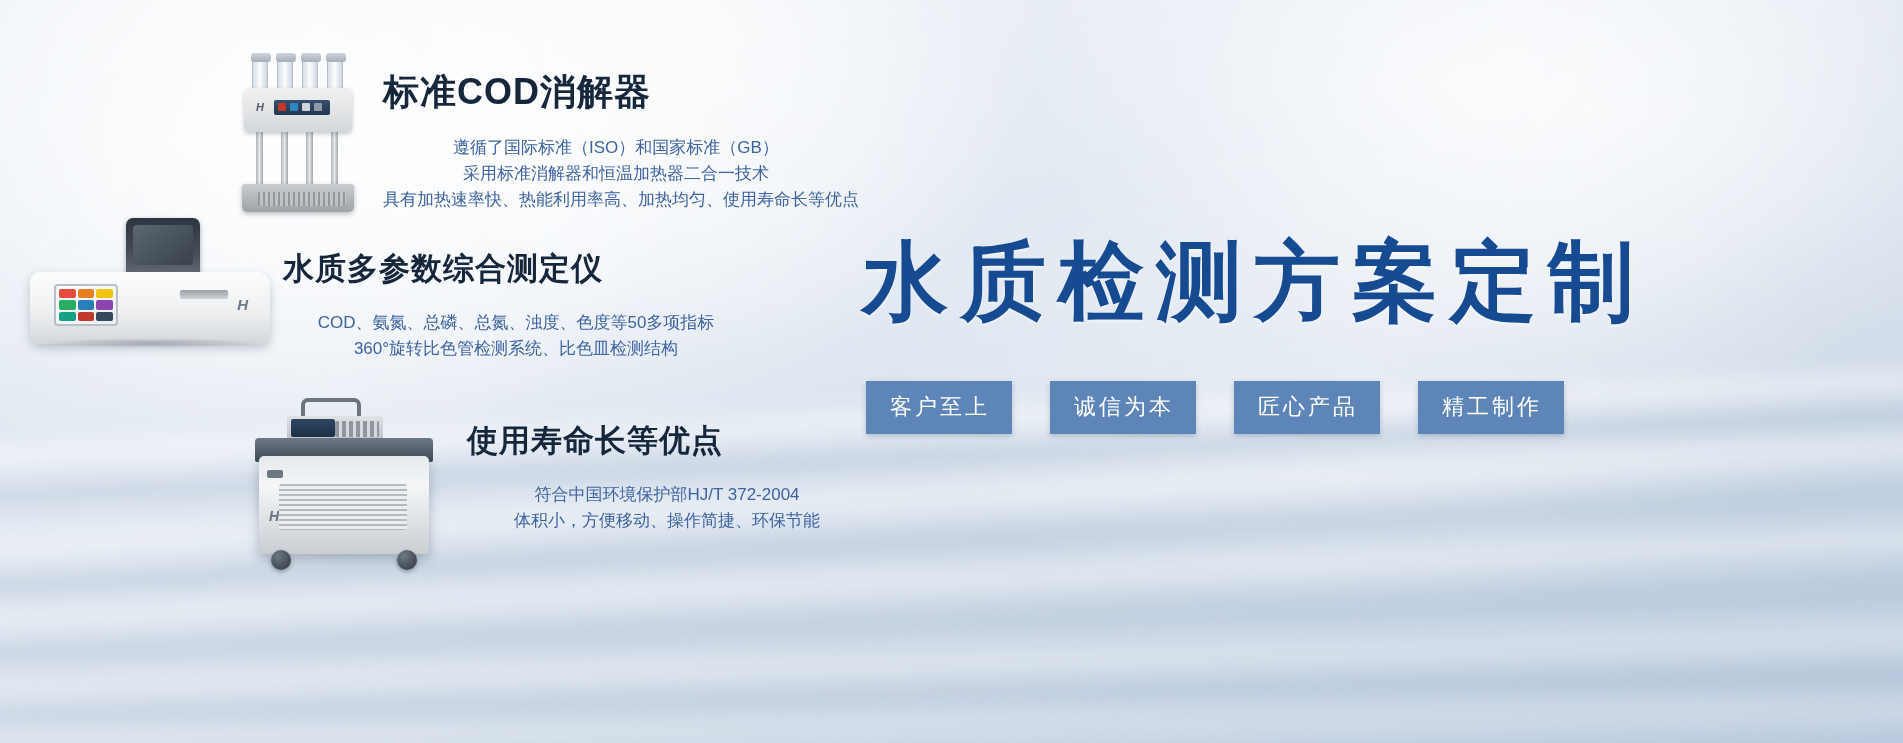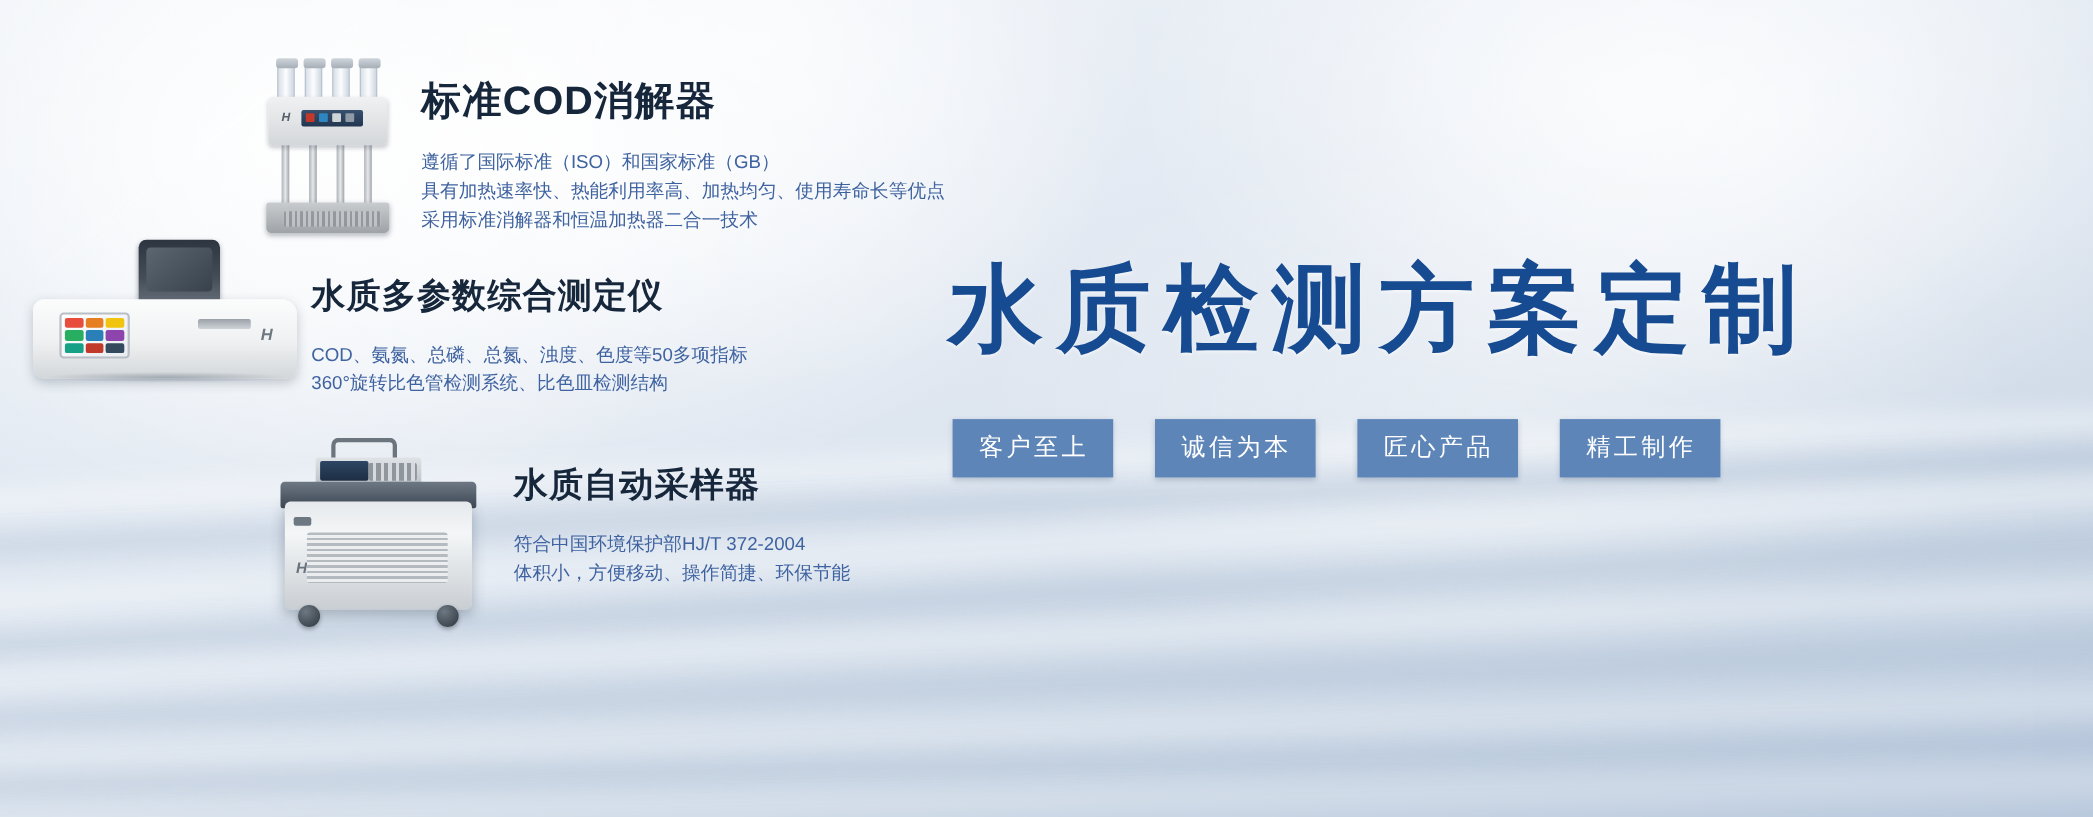--- a/index.html
+++ b/index.html
@@ -58,21 +58,21 @@
   .d3 { top:600px; height:40px; transform:rotate(-2.0deg); opacity:.6; }
   .d4 { top:672px; height:40px; transform:rotate(-1.3deg); opacity:.55; }
 
   
   .product { position:absolute; }
   .ptitle {
     font-weight:bold; color:#16263b; letter-spacing:1px; white-space:nowrap;
   }
   .pdesc { margin-top:12px; }
   .pdesc .line {
-    color:#3f63a0; font-size:17px; line-height:26px; white-space:nowrap; text-align:left;
+    color:#3f63a0; font-size:17px; line-height:26px; white-space:nowrap; text-align:center;
   }
 
   #prod1 { left:383px; top:68px; }
   #prod1 .ptitle { font-size:36px; }
   #prod1 .pdesc { width:466px; margin-top:18px; }
 
   #prod2 { left:283px; top:248px; }
   #prod2 .ptitle { font-size:31px; }
   #prod2 .pdesc { width:466px; margin-top:20px; }
 
@@ -251,35 +251,35 @@
     <span class="logo">H</span>
     <div class="vent"></div>
     <div class="wheel" style="left:26px;"></div>
     <div class="wheel" style="left:152px;"></div>
   </div>
 
   <div class="product" id="prod1">
     <div class="ptitle">标准COD消解器</div>
     <div class="pdesc">
       <div class="line">遵循了国际标准（ISO）和国家标准（GB）</div>
+      <div class="line">采用标准消解器和恒温加热器二合一技术</div>
       <div class="line">具有加热速率快、热能利用率高、加热均匀、使用寿命长等优点</div>
-      <div class="line">采用标准消解器和恒温加热器二合一技术</div>
     </div>
   </div>
 
   <div class="product" id="prod2">
     <div class="ptitle">水质多参数综合测定仪</div>
     <div class="pdesc">
       <div class="line">COD、氨氮、总磷、总氮、浊度、色度等50多项指标</div>
       <div class="line">360°旋转比色管检测系统、比色皿检测结构</div>
     </div>
   </div>
 
   <div class="product" id="prod3">
-    <div class="ptitle">水质自动采样器</div>
+    <div class="ptitle">使用寿命长等优点</div>
     <div class="pdesc">
       <div class="line">符合中国环境保护部HJ/T 372-2004</div>
       <div class="line">体积小，方便移动、操作简捷、环保节能</div>
     </div>
   </div>
 
   <div id="tags">
     <div class="tag">客户至上</div>
     <div class="tag">诚信为本</div>
     <div class="tag">匠心产品</div>

